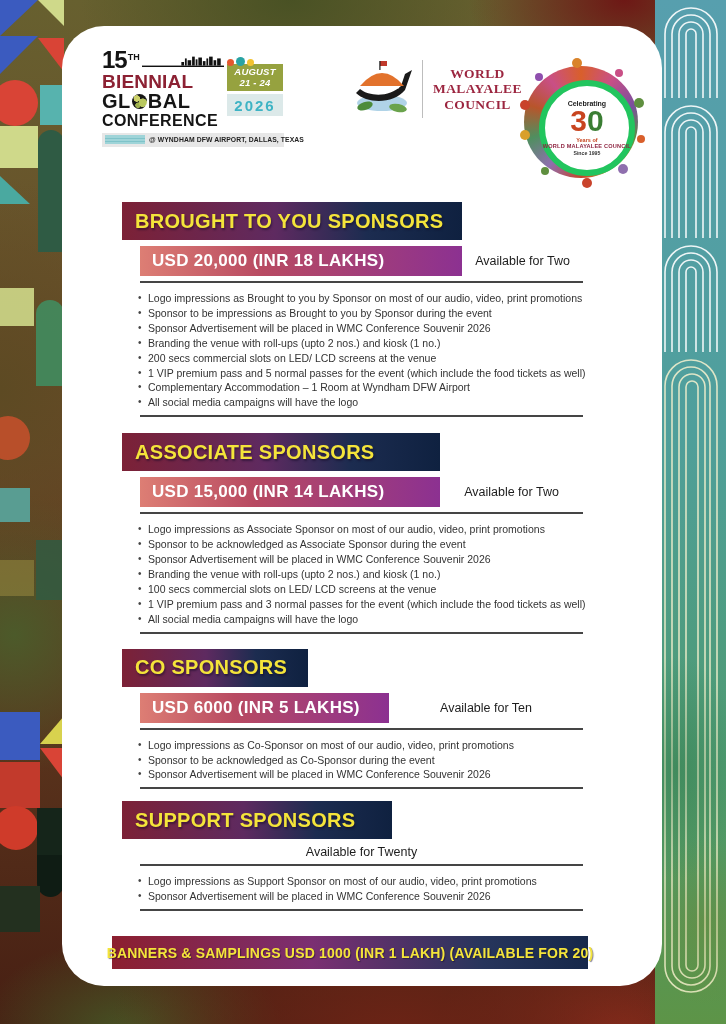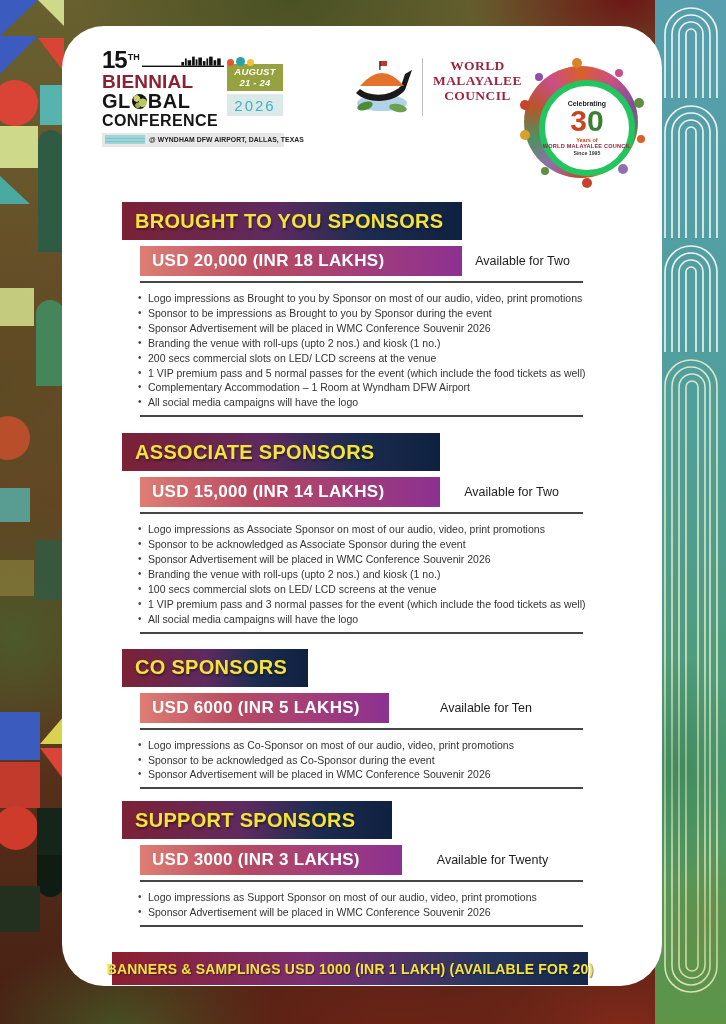--- a/index.html
+++ b/index.html
@@ -59,28 +59,28 @@
       #161616;}
   .cl-conference{font-size:16px;font-weight:900;color:#151515;letter-spacing:.4px;line-height:1.1;}
   .cl-right{width:56px;flex:none;margin-left:3px;padding-top:14px;position:relative;}
   .cl-dots{position:absolute;top:2px;left:0;}
   .cl-dots i{display:inline-block;width:7px;height:7px;border-radius:50%;margin-right:2px;}
   .cl-dots i:nth-child(1){background:#e4572e;}
   .cl-dots i:nth-child(2){background:#29a3a3;width:9px;height:9px;}
   .cl-dots i:nth-child(3){background:#f2c230;}
   .cl-august{background:#96a23f;color:#fff;text-align:center;padding:3px 2px 2px;
     font-style:italic;font-weight:800;font-size:9.5px;line-height:1.15;letter-spacing:.2px;}
-  .cl-year{background:#dce9e9;color:#3db3c4;text-align:center;font-weight:400;
+  .cl-year{background:#dce9e9;color:#3db3c4;text-align:center;font-weight:700;
     font-size:15px;letter-spacing:2px;padding:3px 0 2px;margin-top:3px;}
   .cl-venue{display:flex;align-items:center;background:#e7e7e7;margin-top:3px;height:14px;padding:0 3px;}
   .cl-venue-chip{display:inline-block;width:40px;height:9px;background:#9fd4d8;margin-right:4px;flex:none;
     background-image:linear-gradient(180deg,transparent 3px,#7fc3c9 3px 4px,transparent 4px 6px,#7fc3c9 6px 7px,transparent 7px);}
   .cl-venue span:last-child{font-size:6.8px;font-weight:700;color:#222;white-space:nowrap;letter-spacing:.1px;}
   
-  .wmc-logo{display:flex;margin:8px auto 0;padding-left:68px;}
+  .wmc-logo{display:flex;align-items:center;margin:8px auto 0;padding-left:68px;}
   .wmc-divider{width:1px;height:58px;background:#bdbdbd;margin:0 10px 0 8px;}
   .wmc-text{font-family:"Liberation Serif","DejaVu Serif",serif;font-weight:700;color:#9c2640;
     font-size:13.5px;line-height:1.12;text-align:center;letter-spacing:.4px;}
   
   .anniv-logo{margin-left:auto;position:relative;width:120px;height:120px;margin-top:14px;}
   .anniv-ring{position:absolute;left:2px;top:2px;width:114px;height:112px;border-radius:50%;
     background:conic-gradient(#d95f2b,#c94f86,#7a4f9e,#5f8f3f,#d9a02b,#c9432b,#8f6fae,#4f8f5f,#b8552b,#c94f86,#d95f2b);}
   .anniv-petals{position:absolute;left:58px;top:58px;width:6px;height:6px;border-radius:50%;background:#d95f2b;
     box-shadow:-58px -20px 0 2px #c9432b,-44px -48px 0 1px #8f4fae,-6px -62px 0 2px #d9832b,
       36px -52px 0 1px #c94f86,56px -22px 0 2px #5f8f3f,58px 14px 0 1px #d95f2b,
@@ -329,23 +329,20 @@
       <li>Sponsor Advertisement will be placed in WMC Conference Souvenir 2026</li>
     </ul>
     <div class="hr bottom"></div>
   </div>
 
   <div class="section s3">
     <div class="banner">
       <span class="banner-title">SUPPORT SPONSORS</span>
     </div>
     <div class="price-row">
-      <div class="price-bar">
-        <span class="price-text">USD 3000 (INR 3 LAKHS)</span>
-      </div>
       <span class="availability">Available for Twenty</span>
     </div>
     <div class="hr"></div>
     <ul class="benefits">
       <li>Logo impressions as Support Sponsor on most of our audio, video, print promotions</li>
       <li>Sponsor Advertisement will be placed in WMC Conference Souvenir 2026</li>
     </ul>
     <div class="hr bottom"></div>
   </div>
 

